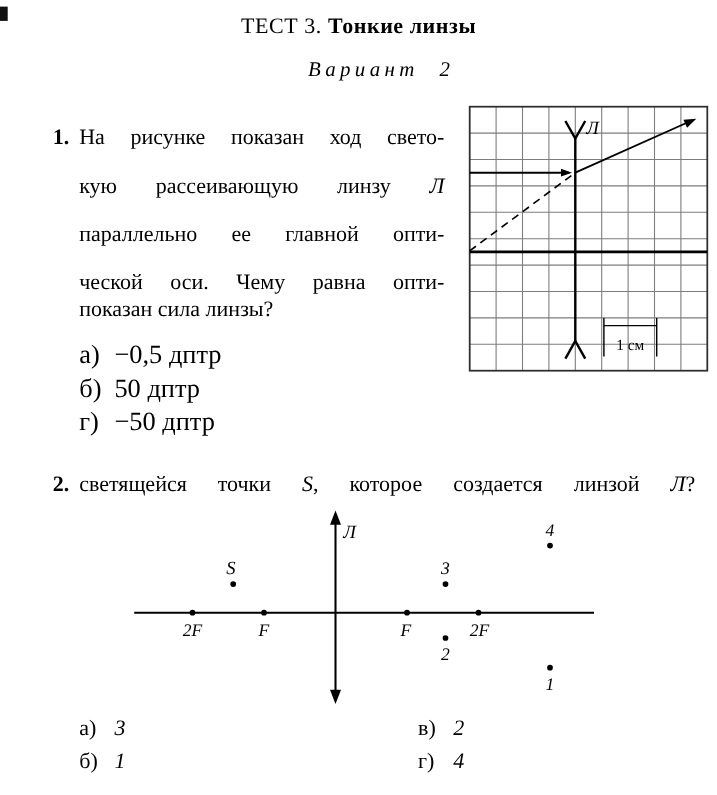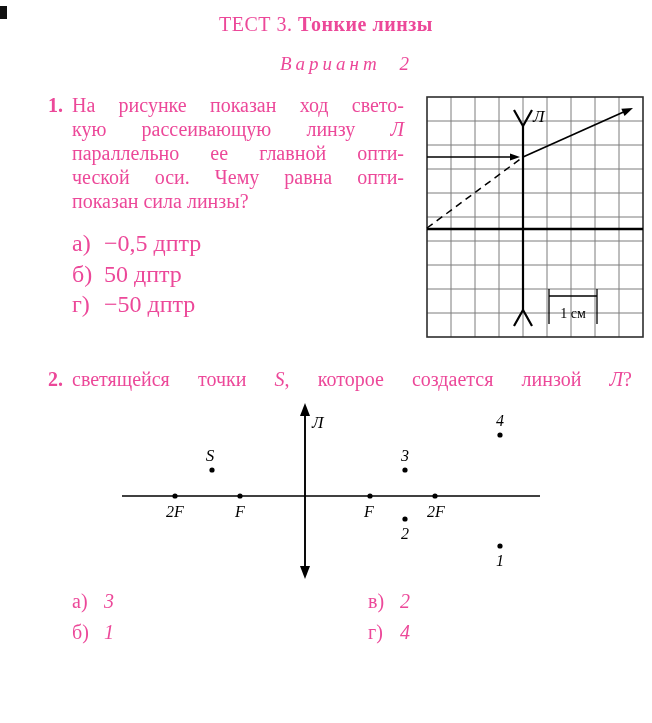--- a/index.html
+++ b/index.html
@@ -1,50 +1,50 @@
 <!DOCTYPE html>
 <html><head>
 <meta charset="utf-8">
 <style>
   html,body { margin:0; padding:0; background:#e9e9e9; }
   .page {
     position: relative;
     width: 652px; height: 723px;
     background: #ffffff;
-    color: #ec4899;
+    color: #000000;
     font-family: "Liberation Serif", serif;
     overflow: hidden;
   }
   .artifact { position:absolute; left:0; top:6px; width:7px; height:13px; background:#111; }
 
   .title { padding-top: 13px; text-align: center; font-size: 20px; letter-spacing: .5px; }
   .title .main { font-weight: bold; }
   .variant { margin-top: 17px; text-align: center; font-style: italic; font-size: 19px;
              letter-spacing: 4px; word-spacing: 10px; margin-left: 41px; }
 
   .q1-row { display: flex; justify-content: space-between; margin: 18px 7px 0 48px; }
   .q1-left { width: 356px; }
 
   .qtext { position: relative; padding-left: 24px; font-size: 20px; line-height: 24px; }
   .qnum  { position: absolute; left: 0; top: 0; font-weight: bold; }
-  .jline { text-align: justify; text-align-last: justify; }
+  .jline { text-align: justify; text-align-last: justify; margin-top: 20px; }
   .it    { font-style: italic; }
 
   .options { margin-top: 15px; padding-left: 24px; font-size: 24px; line-height: 30.5px; }
   .opt-letter { display: inline-block; width: 32px; }
 
   .fig1 { display: block; margin-top: 2px; }
 
   .q2 { position: relative; margin: 26px 0 0 48px; padding-left: 24px;
         width: 560px; font-size: 20px; line-height: 29px; }
 
   .fig2 { display: block; margin-top: 6px; }
 
   .opts2 { display: flex; margin-left: 72px; margin-top: 4px;
-           font-size: 20px; line-height: 30.5px; }
+           font-size: 20px; line-height: 30.5px; gap: 12px; }
   .opts2 .col1 { width: 296px; }
 
   .svg-it  { font-family: "Liberation Serif", serif; font-style: italic; font-size: 16px; }
   .svg-it-lg { font-family: "Liberation Serif", serif; font-style: italic; font-size: 17px; }
   .svg-up  { font-family: "Liberation Serif", serif; font-size: 14px; }
 </style>
 </head>
 <body>
 
 <div class="page">

